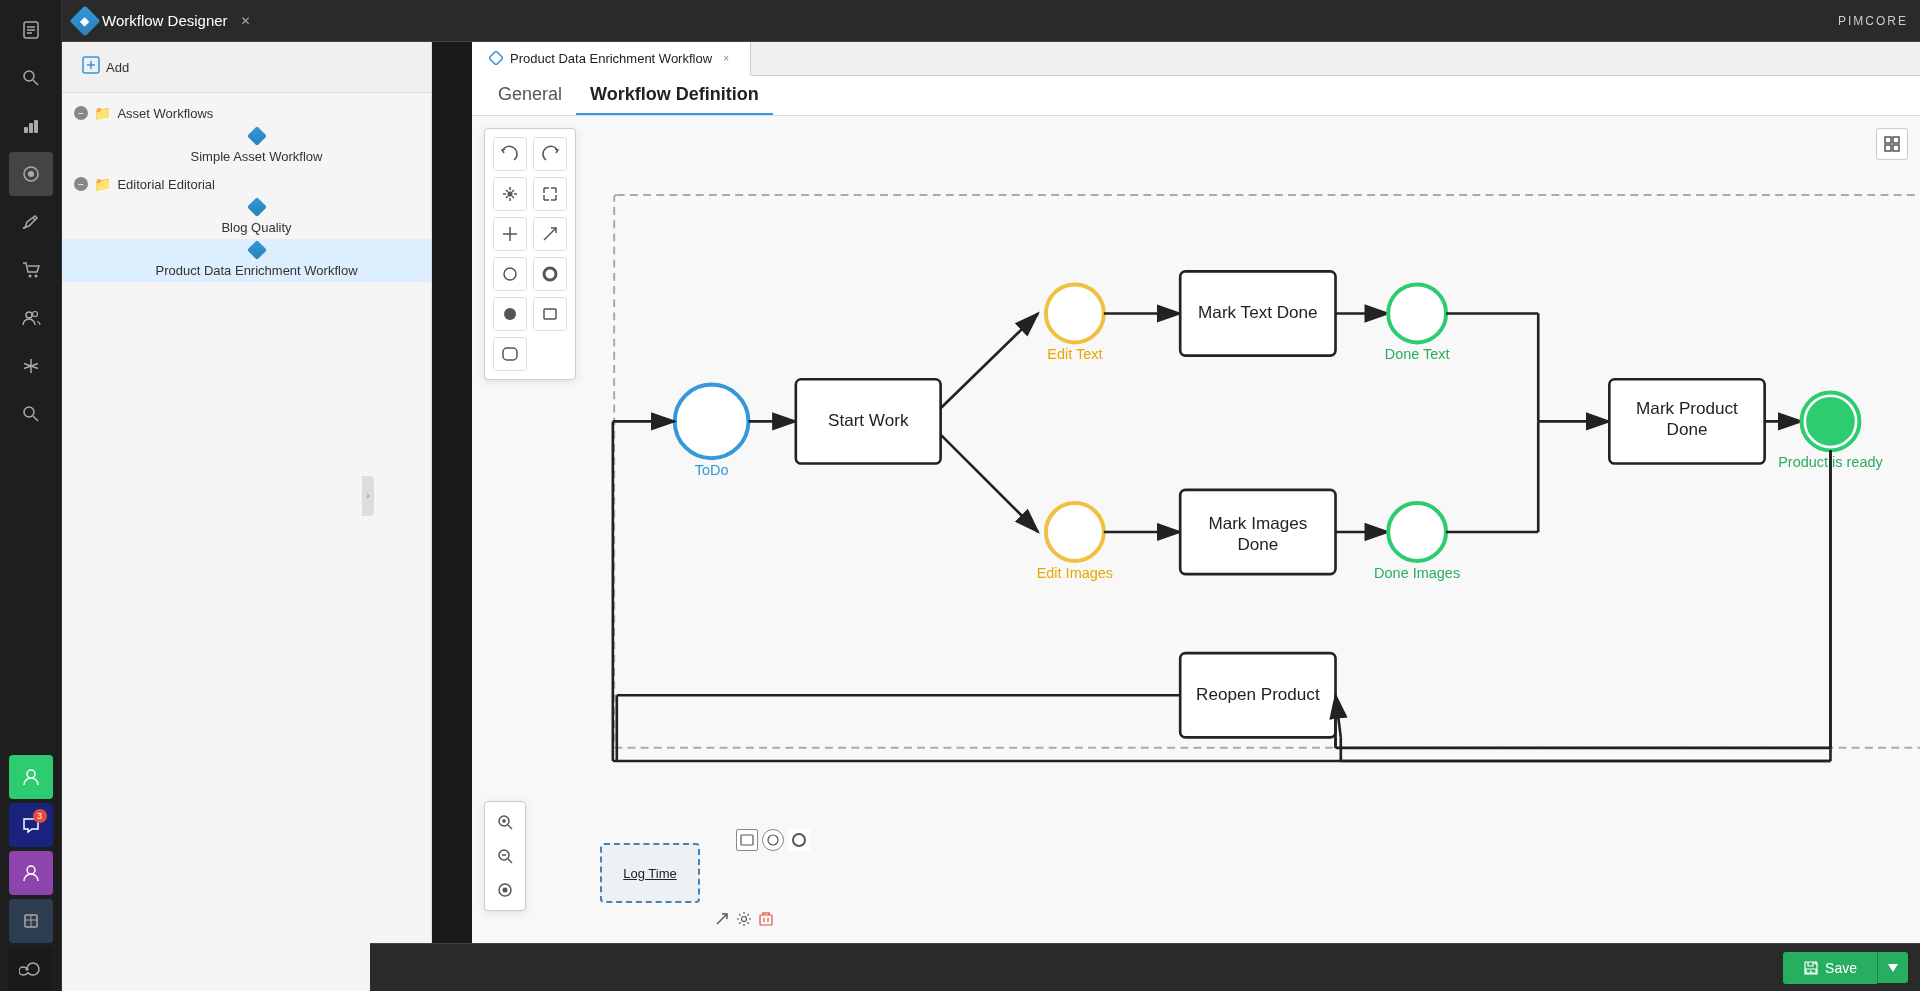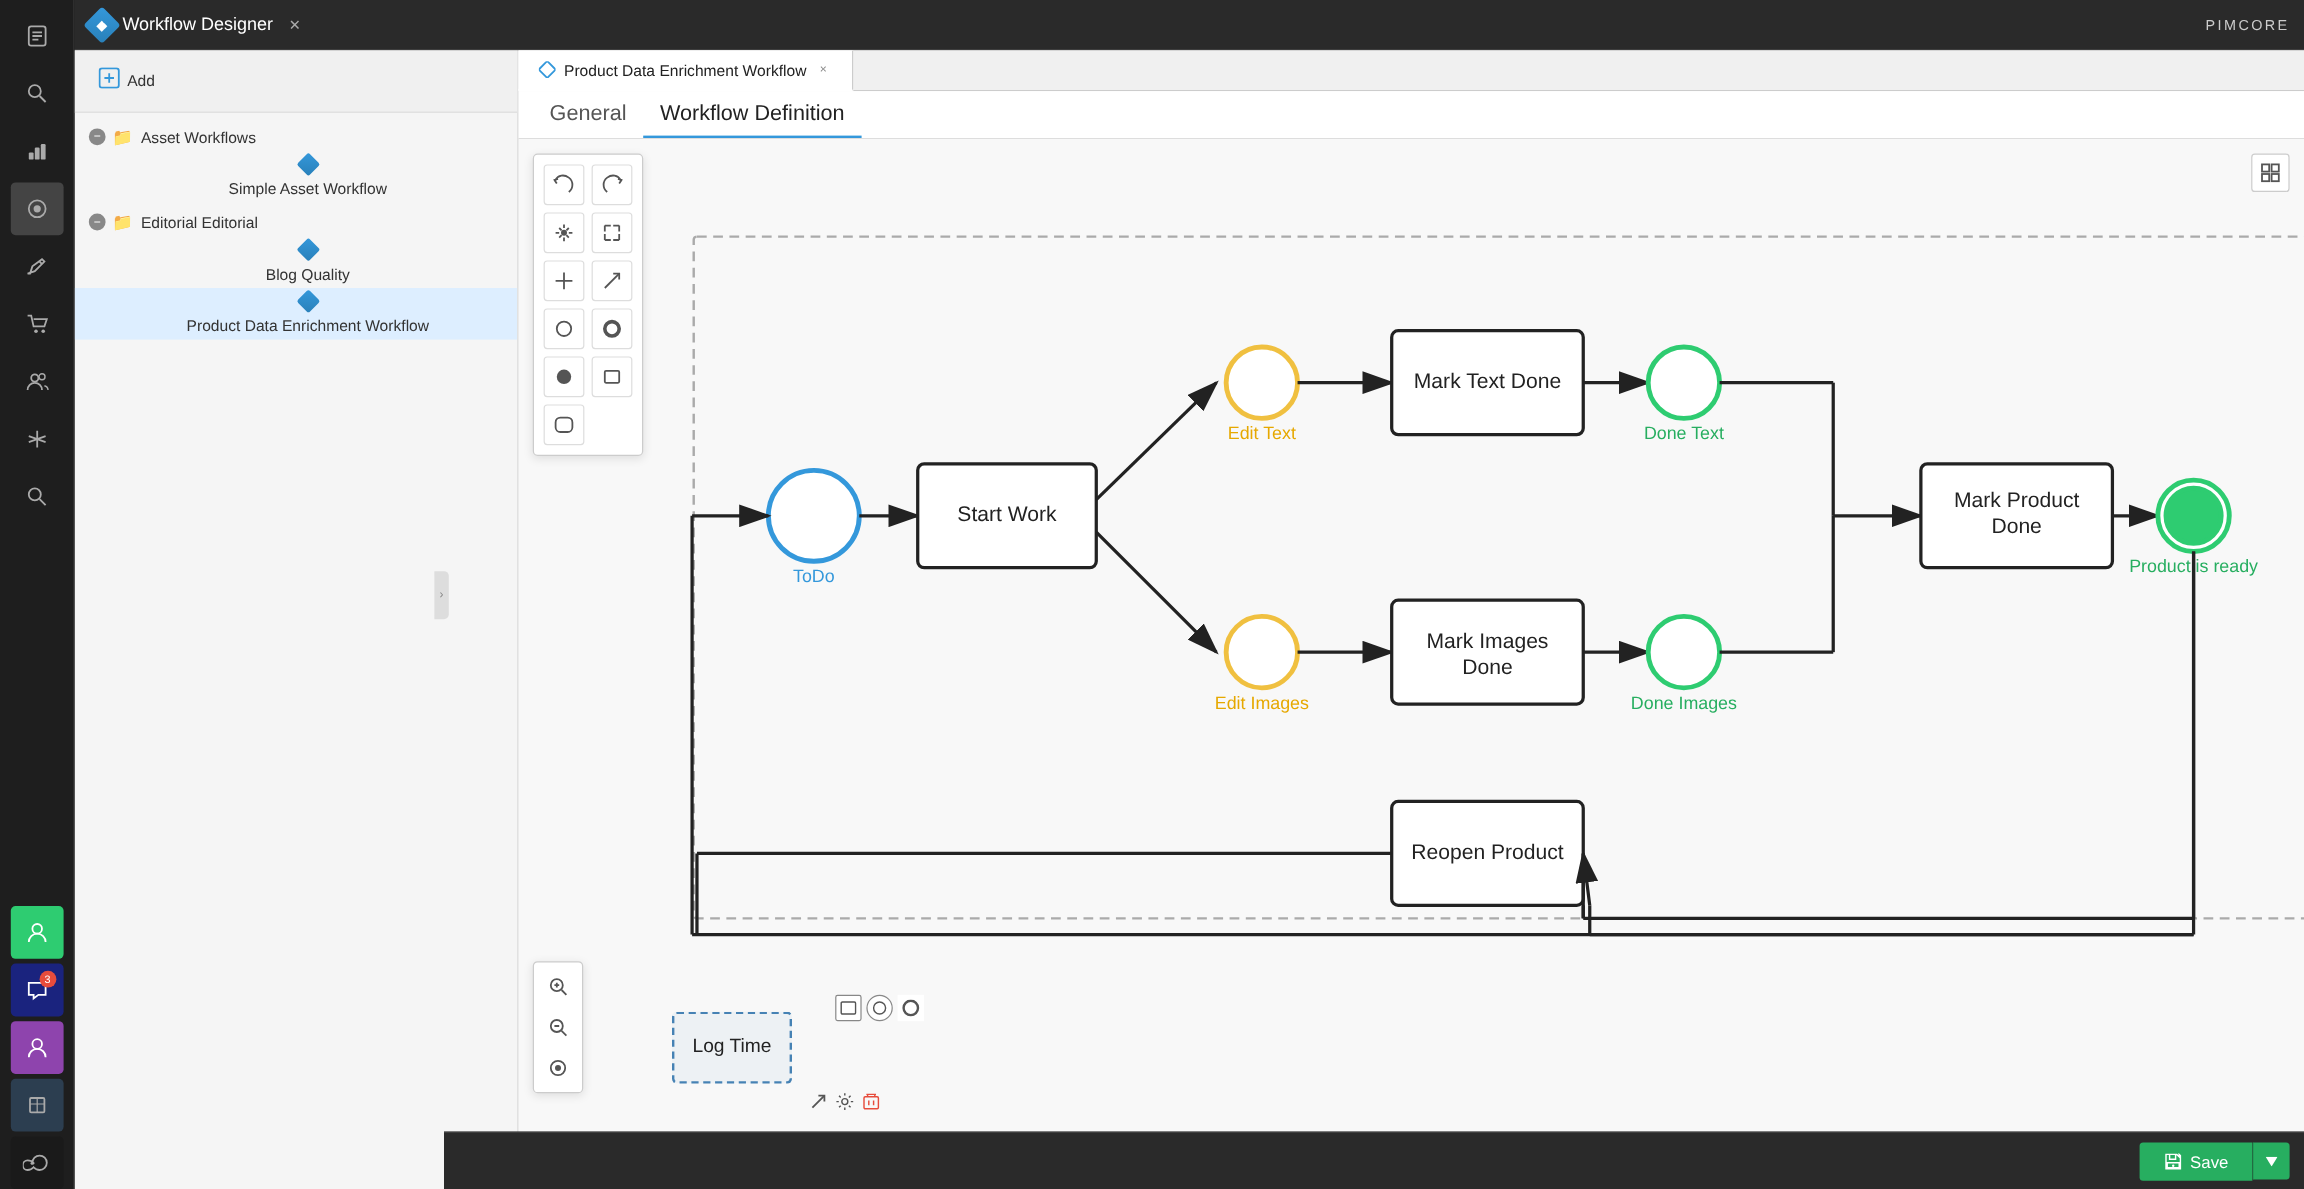--- a/index.html
+++ b/index.html
@@ -73,20 +73,21 @@
       border-radius: 50%; cursor: pointer; color: #aaa; font-size: 12px;
     }
     .pimcore-logo {
       color: #ccc; font-size: 12px; letter-spacing: 2px; font-weight: 300;
     }
 
     
     .content-wrapper {
       flex: 1;
       display: flex;
+      gap: 40px;
     }
 
     
     .nav-panel {
       width: 370px;
       background: #f5f5f5;
       border-right: 1px solid #ddd;
       display: flex;
       flex-direction: column;
     }
@@ -175,21 +176,21 @@
       background: #fff;
     }
     .sub-tab {
       padding: 8px 14px;
       font-size: 18px; cursor: pointer; color: #555;
       border-bottom: 2px solid transparent;
     }
     .sub-tab.active {
       color: #222;
       border-bottom-color: #3498db;
-      font-weight: 400;
+      font-weight: 700;
     }
 
     
     .diagram-container {
       flex: 1;
       position: relative;
       background: #f8f8f8;
       overflow: hidden;
     }
 
@@ -701,21 +702,21 @@
           <line x1="1422" y1="630" x2="1050" y2="630" stroke="#222" stroke-width="2"></line>
           <line x1="1050" y1="612" x2="1050" y2="630" stroke="#222" stroke-width="2"></line>
           <line x1="1050" y1="612" x2="1046" y2="580" stroke="#222" stroke-width="2" marker-end="url(#arrowhead)"></line>
 
         </svg>
 
         <div style="position:absolute;bottom:88px;left:128px;display:flex;flex-direction:column;align-items:flex-start;">
           <div style="position:relative;">
 
             <div style="border:2px dashed #4682b4;background:rgba(70,130,180,0.06);border-radius:4px;width:100px;height:60px;display:flex;align-items:center;justify-content:center;position:relative;">
-              <span style="font-size:16px;color:#222;">Log Time</span>
+              <span style="font-size:13px;color:#222;text-decoration:underline;">Log Time</span>
             </div>
 
             <div style="position:absolute;top:-14px;right:-110px;display:flex;gap:4px;align-items:center;">
 
               <div style="width:22px;height:22px;border:1.5px solid #888;border-radius:2px;background:#fff;display:flex;align-items:center;justify-content:center;cursor:pointer;">
                 <svg width="14" height="14" viewBox="0 0 14 14">
                     <rect x="1" y="2" width="12" height="10" rx="1" stroke="#555" stroke-width="1.2" fill="none"></rect>
                   </svg>
               </div>
               <div style="width:22px;height:22px;border:1.5px solid #888;border-radius:50%;background:#fff;display:flex;align-items:center;justify-content:center;cursor:pointer;">

